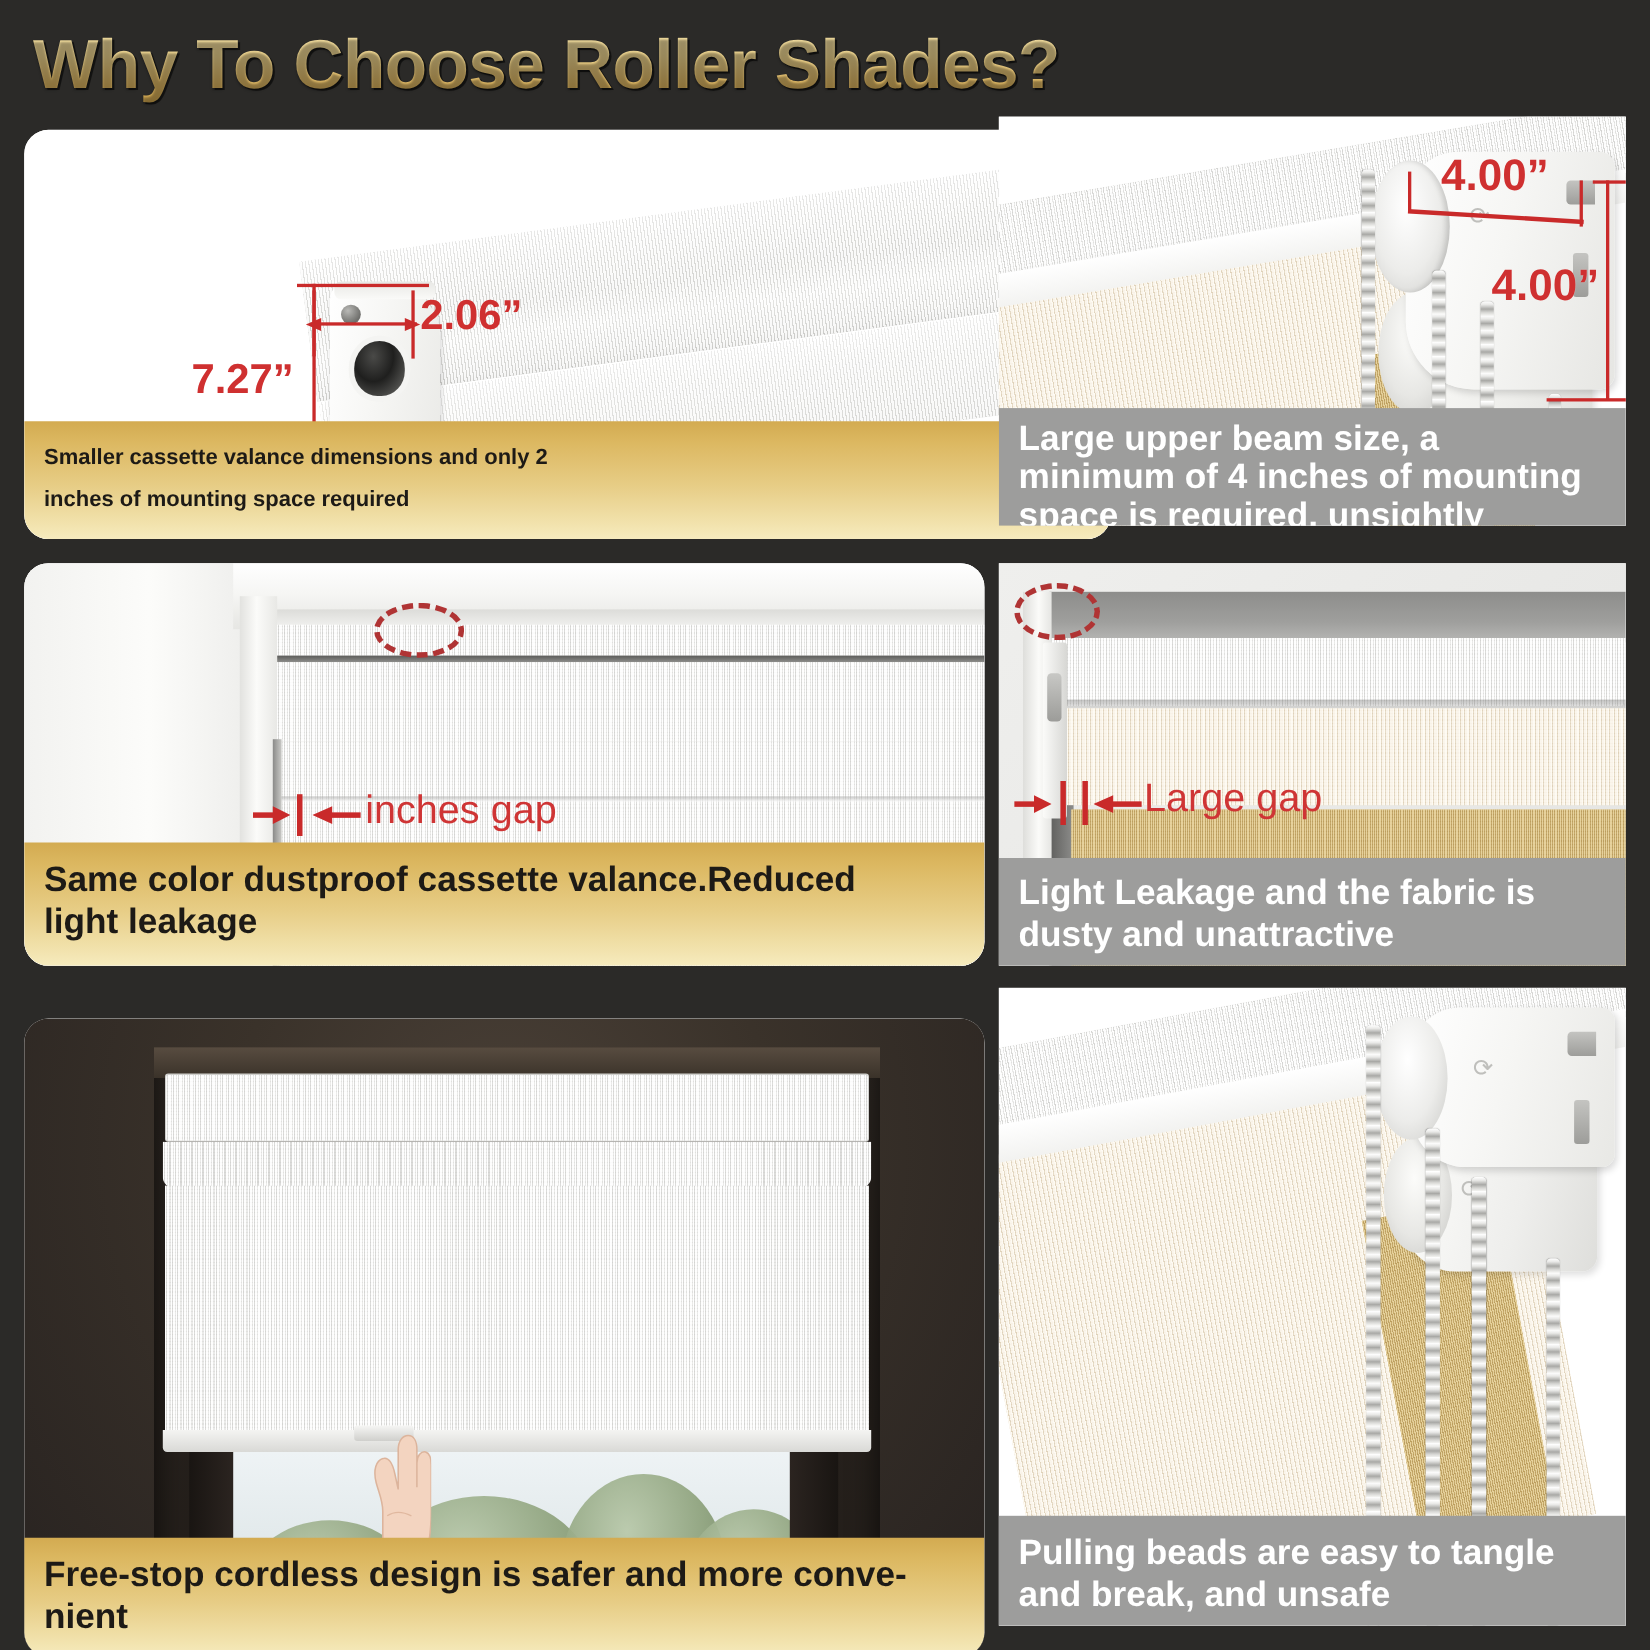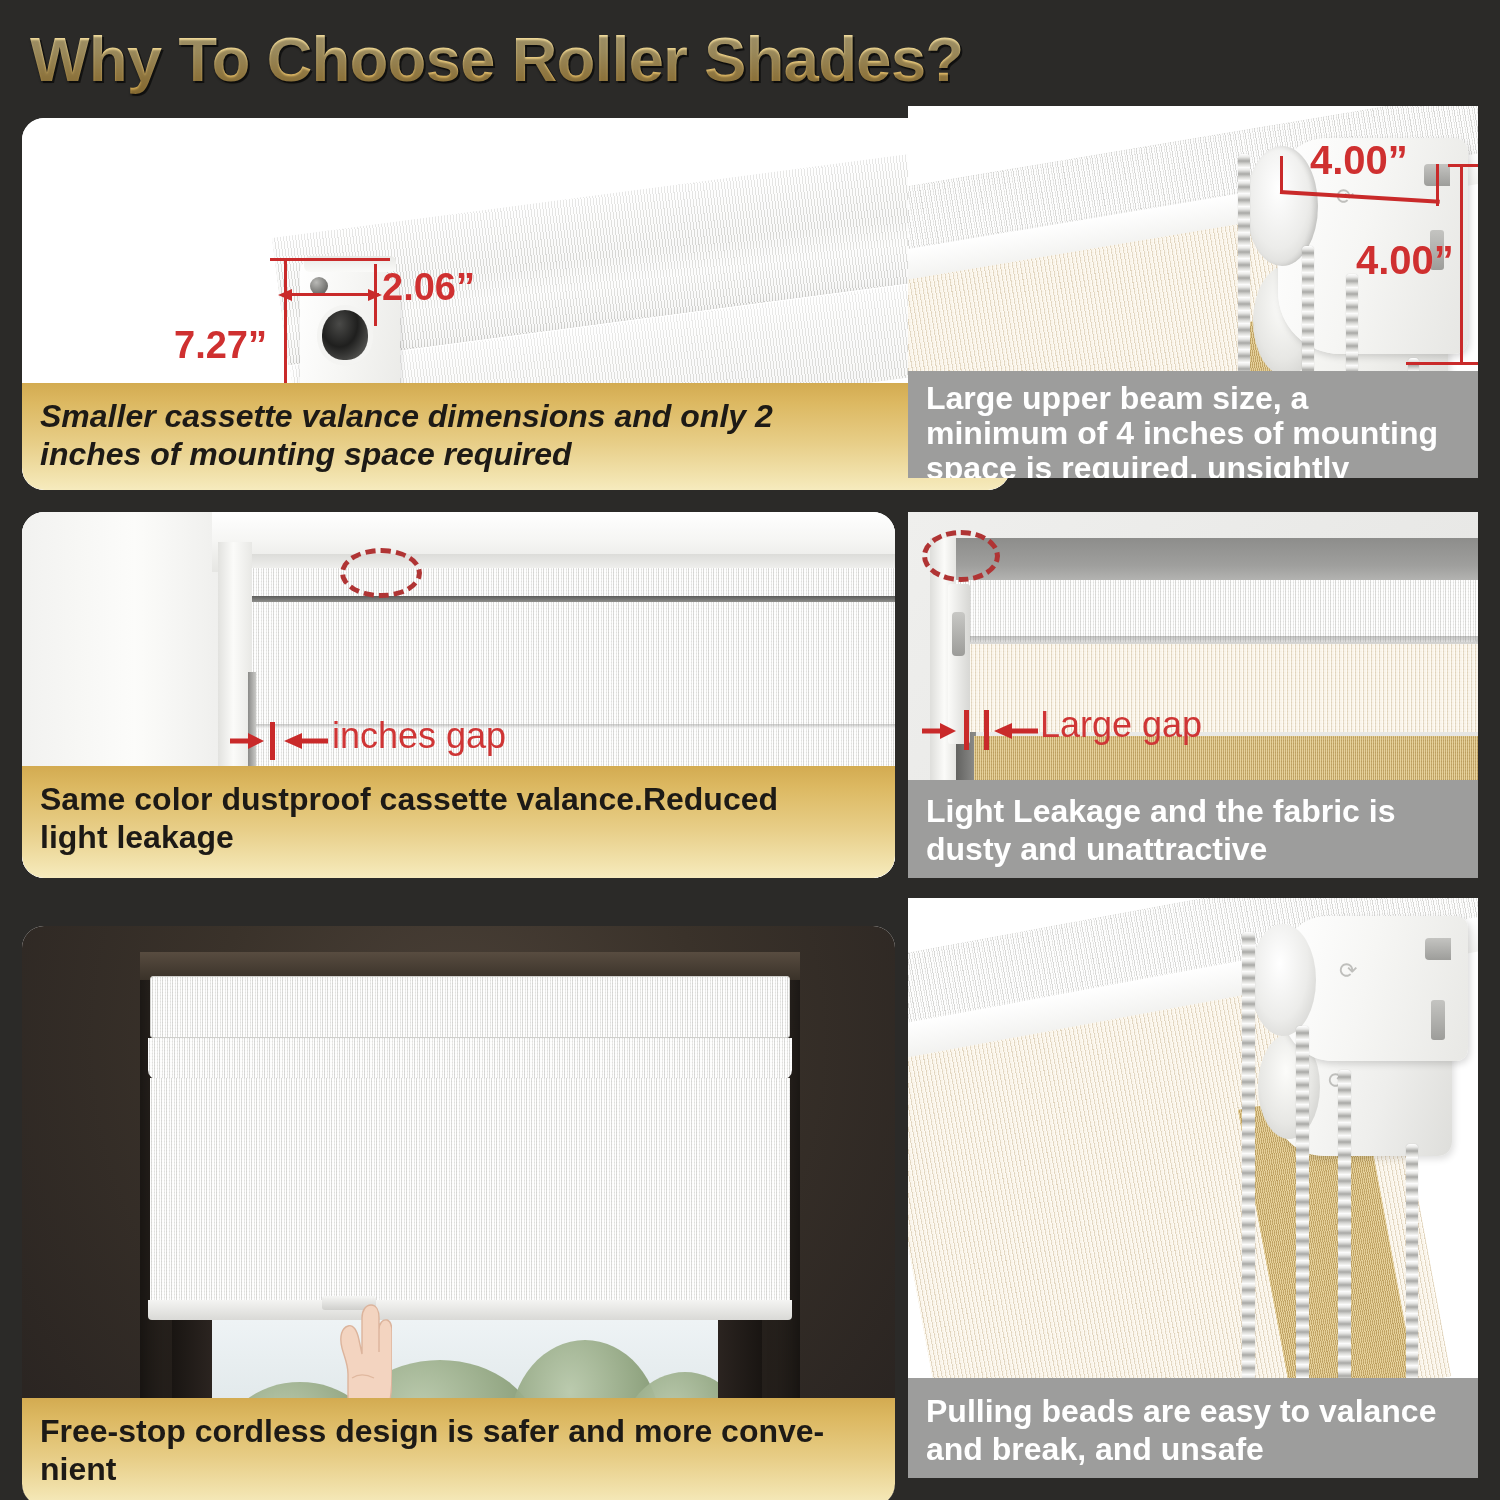--- a/index.html
+++ b/index.html
@@ -87,21 +87,21 @@
     color: #ffffff;
     font-weight: bold;
   }
   .caption .ctext {
     display: block;
     white-space: pre-line;
   }
 
   
   #cap1 { height: 107px; }
-  #cap1 .ctext { font-size: 32px; line-height: 38px; font-style: italic; }
+  #cap1 .ctext { font-size: 20px; line-height: 38px; }
   #cap2 { height: 107px; padding-top: 10px; }
   #cap2 .ctext { font-size: 32px; line-height: 35px; }
 
   #cap3 { height: 112px; }
   #cap3 .ctext { font-size: 32px; line-height: 38px; }
   #cap4 { height: 98px; padding-top: 12px; }
   #cap4 .ctext { font-size: 32px; line-height: 38px; }
 
   #cap5 { height: 108px; }
   #cap5 .ctext { font-size: 32px; line-height: 38px; }
@@ -759,18 +759,18 @@
         <div class="bracket-arrow" style="left:56px; top:44px;">⟳</div>
       </div>
 
       <div class="bead-chain" style="left:334px; top:34px; width:13px; height:546px;"></div>
       <div class="bead-chain" style="left:388px; top:128px; width:13px; height:452px;"></div>
       <div class="bead-chain" style="left:430px; top:172px; width:13px; height:408px;"></div>
       <div class="bead-chain" style="left:498px; top:246px; width:12px; height:334px;"></div>
 
     </div>
     <div class="caption gray" id="cap6">
-      <span class="ctext">Pulling beads are easy to valance
+      <span class="ctext">Pulling beads are easy to tangle
 and break, and unsafe</span>
     </div>
   </div>
 
 </div>
 
 </body></html>

